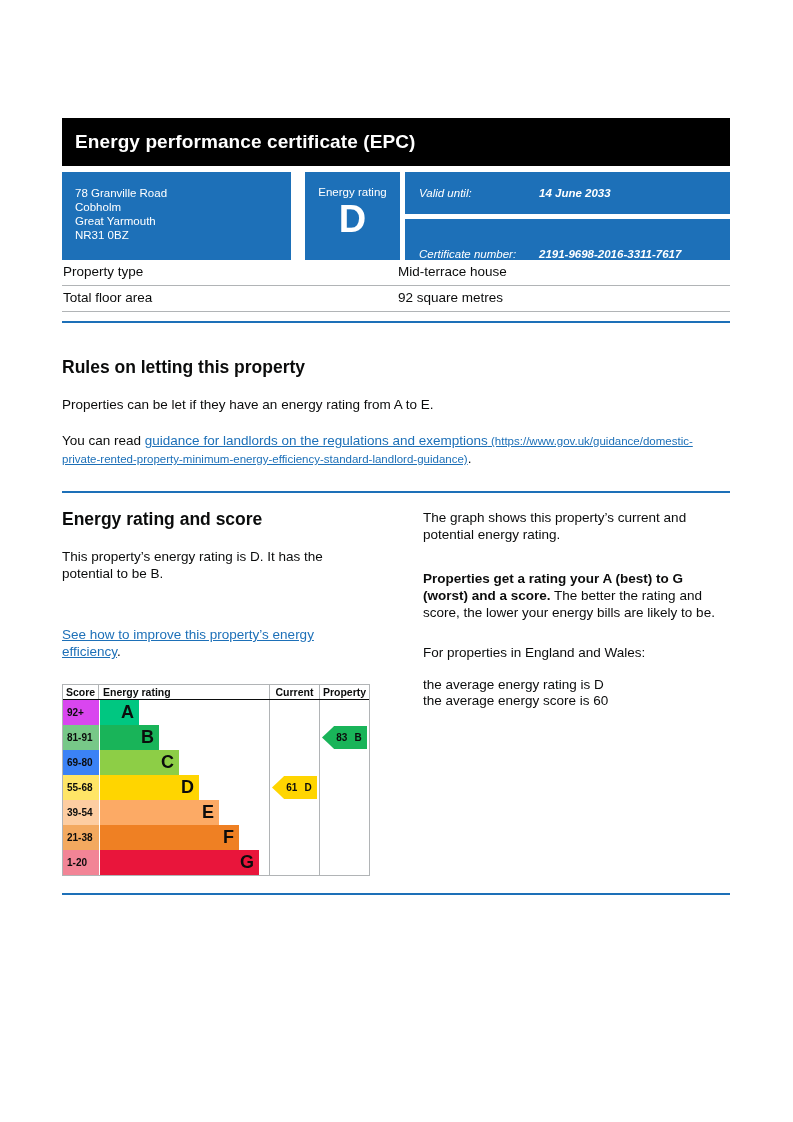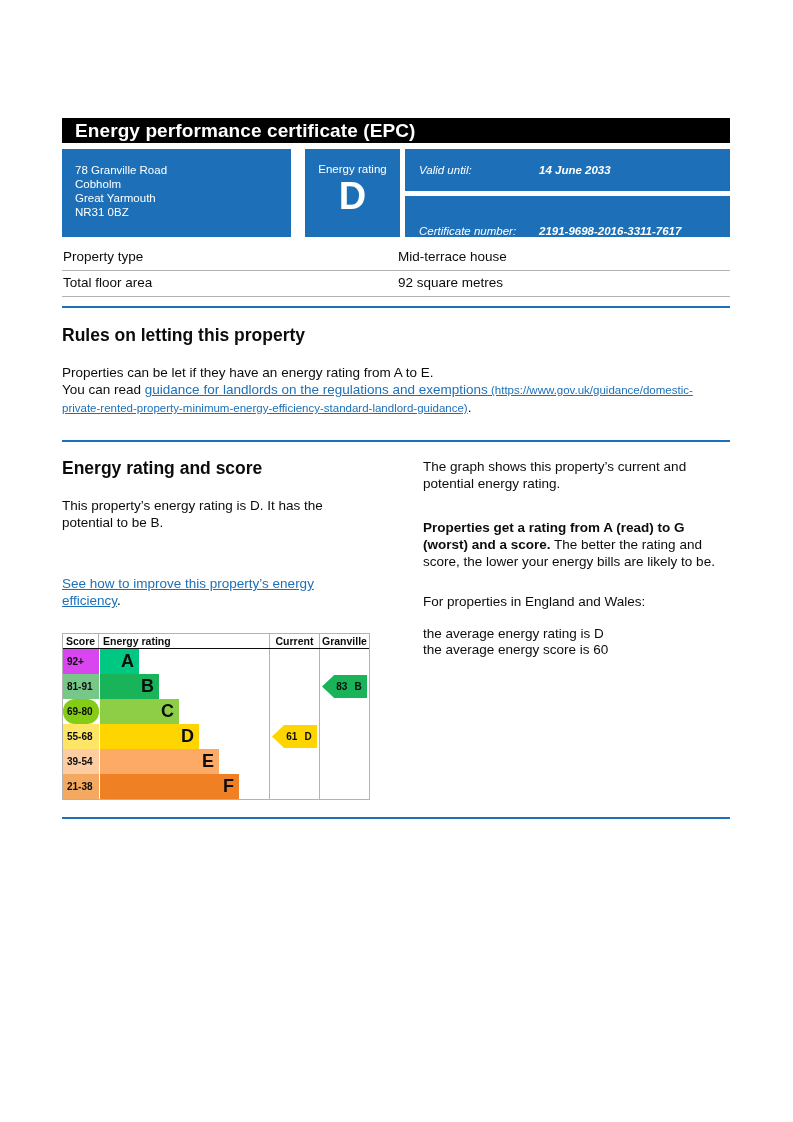--- a/index.html
+++ b/index.html
@@ -10,21 +10,21 @@
     height: 1122px;
     background: #ffffff;
     font-family: "Liberation Sans", sans-serif;
     color: #0b0c0c;
     overflow: hidden;
   }
   .content { padding: 118px 63px 0 62px; width: 793px; }
 
   
   .header-bar {
-    height: 25px;
+    height: 48px;
     background: #000000;
     color: #ffffff;
     display: flex;
     align-items: center;
     padding-left: 13px;
   }
   .header-bar h1 { font-size: 19px; font-weight: bold; letter-spacing: 0.1px; }
 
   
   .summary-boxes { display: flex; margin-top: 6px; height: 88px; }
@@ -42,37 +42,37 @@
   .cert-box { flex: 1; display: flex; flex-direction: column; font-style: italic; }
   .cert-cell {
     background: #1d70b8; color: #ffffff; flex: 1;
     display: flex; align-items: center; padding-left: 14px; font-size: 11.5px;
   }
   .cert-cell + .cert-cell { margin-top: 5px; align-items: flex-end; }
   .cert-label { width: 120px; }
   .cert-value { font-weight: bold; }
 
   
-  .property-table { margin-top: 8px; }
+  .property-table { }
   .prop-row {
     display: flex; border-bottom: 1px solid #b1b4b6;
     padding: 4px 0 5px 1px; font-size: 13.5px; line-height: 16px;
   }
   .prop-label { width: 335px; }
 
   .blue-rule { border: none; border-top: 2px solid #1d70b8; }
   .rule-1 { margin-top: 9px; }
   .rule-2 { margin-top: 23px; }
   .rule-3 { margin-top: 17px; }
 
   h2 { font-size: 17.5px; font-weight: bold; }
-  .rules-section h2 { margin-top: 17px; }
+  .rules-section h2 { margin-top: 34px; }
   p { font-size: 13.5px; line-height: 17px; }
   .p-rules-1 { margin-top: 18px; }
-  .p-rules-2 { max-width: 660px; }
+  .p-rules-2 { margin-top: 19px; max-width: 660px; }
 
   .gov-link { color: #1d70b8; text-decoration: underline; cursor: pointer; }
   .link-url { font-size: 11.5px; }
 
   
   .two-col { display: flex; margin-top: 16px; }
   .col-left { width: 361px; }
   .col-right { width: 307px; }
   .p-rating-summary { margin-top: 18px; max-width: 305px; }
   .p-improve { margin-top: 44px; max-width: 285px; }
@@ -171,21 +171,21 @@
       <div class="col-left">
         <h2>Energy rating and score</h2>
         <p class="p-rating-summary">This property’s energy rating is D. It has the potential to be B.</p>
         <p class="p-improve"><a class="gov-link">See how to improve this property’s energy efficiency</a><span>.</span></p>
 
         <div class="epc-chart">
           <div class="epc-header">
             <div class="eh-score">Score</div>
             <div class="eh-rating">Energy rating</div>
             <div class="eh-current">Current</div>
-            <div class="eh-potential">Granville</div>
+            <div class="eh-potential">Property</div>
           </div>
           <div>
               <div class="epc-row">
                 <div class="epc-score-cell" style="background: #d946ef;">92+</div>
                 <div class="epc-bar-cell">
                   <div class="epc-bar" style="width: 39px; background: rgb(0, 199, 129);">
                     <span>A</span>
                   </div>
                 </div>
                 <div class="epc-current-cell"></div>
@@ -200,21 +200,21 @@
                 </div>
                 <div class="epc-current-cell"></div>
                 <div class="epc-potential-cell">
                   <div class="epc-arrow" style="background: rgb(25, 180, 89);">
                     <span>83</span>
                     <span>B</span>
                   </div>
                 </div>
               </div>
               <div class="epc-row">
-                <div class="epc-score-cell" style="background: #84cc16; border-radius: 12px;">69-80</div>
+                <div class="epc-score-cell" style="background: #3b82f6;">69-80</div>
                 <div class="epc-bar-cell">
                   <div class="epc-bar" style="width: 79px; background: rgb(141, 206, 70);">
                     <span>C</span>
                   </div>
                 </div>
                 <div class="epc-current-cell"></div>
                 <div class="epc-potential-cell"></div>
               </div>
               <div class="epc-row">
                 <div class="epc-score-cell" style="background: rgb(255, 229, 102);">55-68</div>
@@ -244,27 +244,37 @@
               <div class="epc-row">
                 <div class="epc-score-cell" style="background: rgb(243, 169, 95);">21-38</div>
                 <div class="epc-bar-cell">
                   <div class="epc-bar" style="width: 139px; background: rgb(239, 128, 35);">
                     <span>F</span>
                   </div>
                 </div>
                 <div class="epc-current-cell"></div>
                 <div class="epc-potential-cell"></div>
               </div>
+              <div class="epc-row">
+                <div class="epc-score-cell" style="background: rgb(242, 132, 150);">1-20</div>
+                <div class="epc-bar-cell">
+                  <div class="epc-bar" style="width: 159px; background: rgb(233, 21, 59);">
+                    <span>G</span>
+                  </div>
+                </div>
+                <div class="epc-current-cell"></div>
+                <div class="epc-potential-cell"></div>
+              </div>
             </div>
         </div>
       </div>
 
       <div class="col-right">
         <p class="p-graph-desc">The graph shows this property’s current and potential energy rating.</p>
-        <p class="p-rating-expl"><span class="bold">Properties get a rating from A (read) to G (worst) and a score.</span><span> The better the rating and score, the lower your energy bills are likely to be.</span></p>
+        <p class="p-rating-expl"><span class="bold">Properties get a rating your A (best) to G (worst) and a score.</span><span> The better the rating and score, the lower your energy bills are likely to be.</span></p>
         <p class="p-eng-wales">For properties in England and Wales:</p>
         <p class="p-averages">
           <span style="display:block">the average energy rating is D</span>
           <span style="display:block">the average energy score is 60</span>
         </p>
       </div>
     </div>
 
     <hr class="blue-rule rule-3">
 

